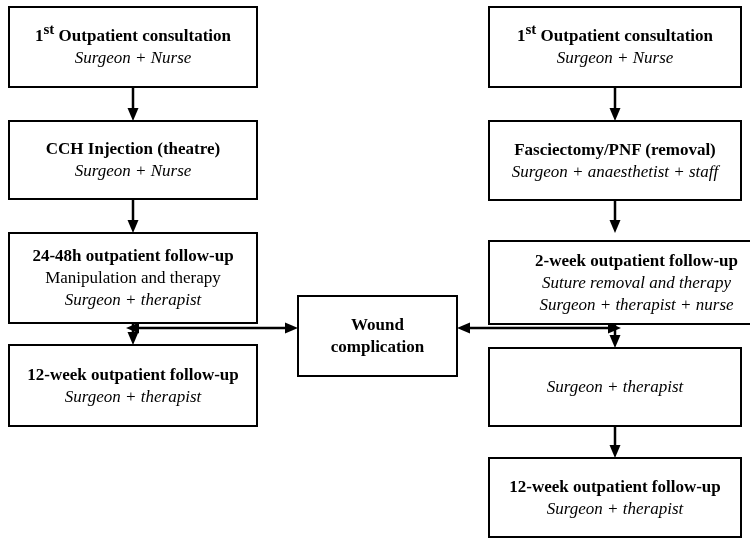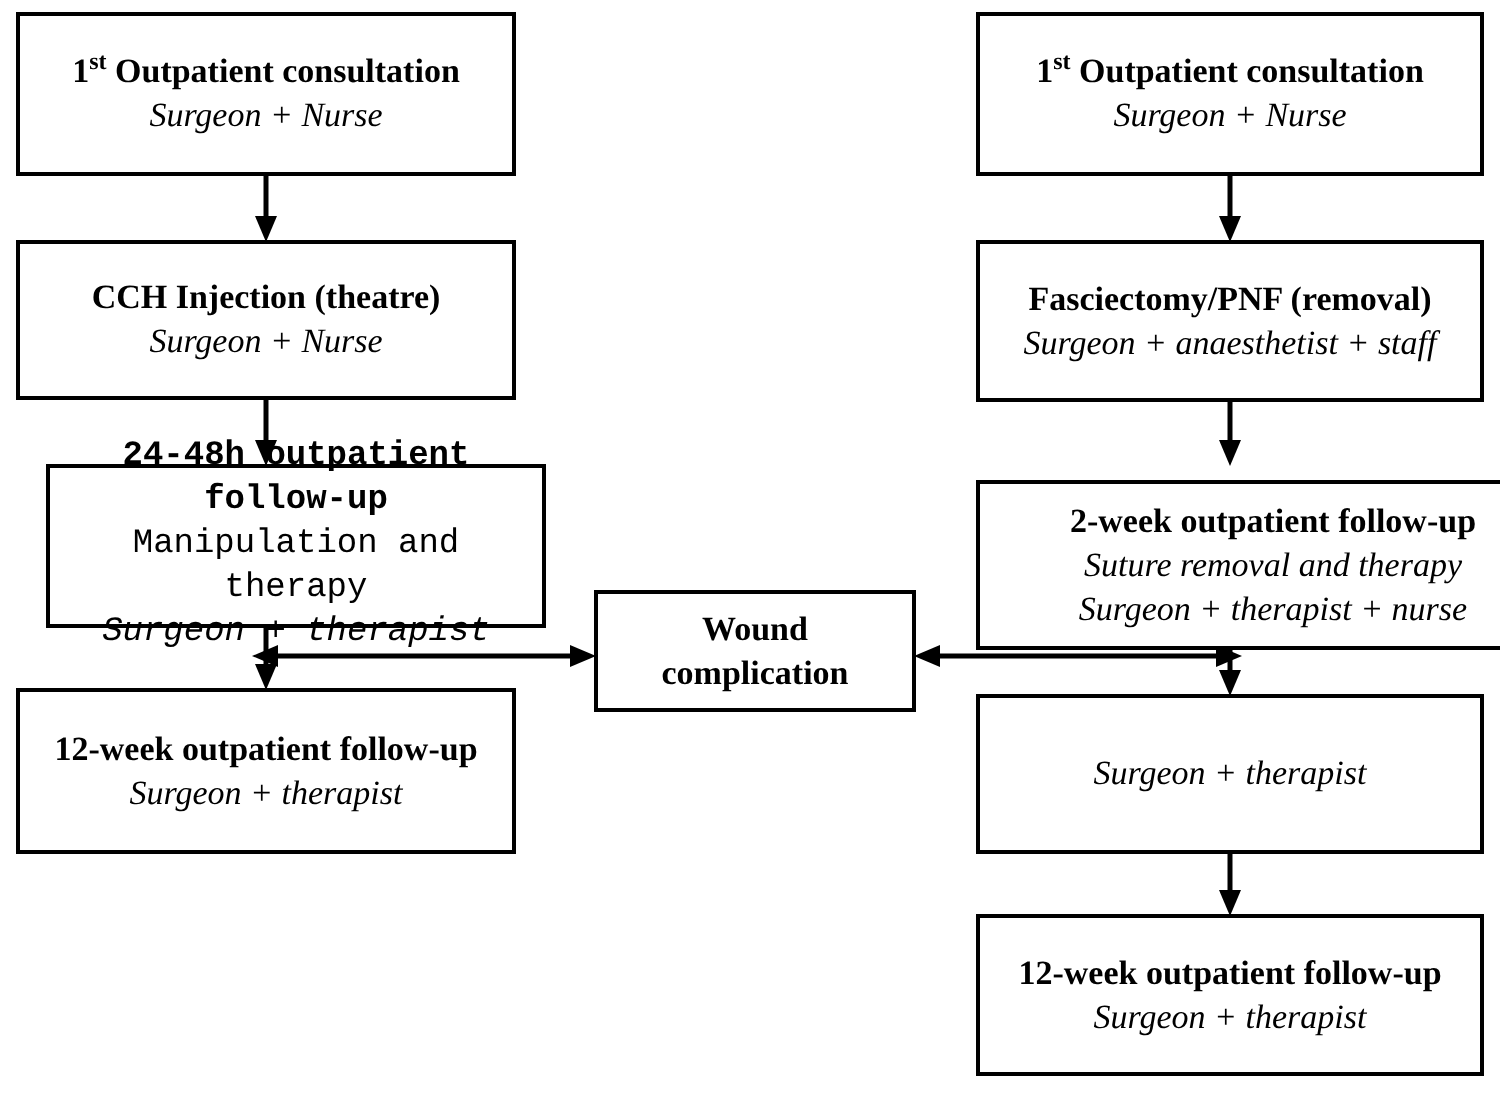--- a/index.html
+++ b/index.html
@@ -34,21 +34,21 @@
     align-items: center;
     text-align: center;
     font-size: 17px;
     line-height: 22px;
     padding: 2px 4px;
   }
   .box .title {
     font-weight: bold;
   }
   .box .title sup {
-    font-size: 12px;
+    font-size: 15px;
     line-height: 0;
   }
   .italic {
     font-style: italic;
   }
   .center-box .title {
     max-width: 118px;
   }
 </style>
 </head>
@@ -105,21 +105,21 @@
   <div class="box" style="left:8px; top:6px; width:250px; height:82px;">
     <div class="title"><span>1</span><sup>st</sup><span> Outpatient consultation</span></div>
     <div class="italic">Surgeon + Nurse</div>
   </div>
 
   <div class="box" style="left:8px; top:120px; width:250px; height:80px;text-align:center;">
     <div class="title">CCH Injection (theatre)</div>
     <div class="italic">Surgeon + Nurse</div>
   </div>
 
-  <div class="box" style="left:23px; top:232px; width:250px; height:82px;font-family:Liberation Mono, monospace;">
+  <div class="box" style="left:8px; top:232px; width:250px; height:92px;">
     <div class="title">24-48h outpatient follow-up</div>
     <div>Manipulation and therapy</div>
     <div class="italic">Surgeon + therapist</div>
   </div>
 
   <div class="box" style="left:8px; top:344px; width:250px; height:83px;">
     <div class="title">12-week outpatient follow-up</div>
     <div class="italic">Surgeon + therapist</div>
   </div>
 
@@ -141,17 +141,17 @@
 
   <div class="box" style="left:488px; top:347px; width:254px; height:80px;">
     <div class="italic">Surgeon + therapist</div>
   </div>
 
   <div class="box" style="left:488px; top:457px; width:254px; height:81px;">
     <div class="title">12-week outpatient follow-up</div>
     <div class="italic">Surgeon + therapist</div>
   </div>
 
-  <div class="box center-box" style="left:297px; top:295px; width:161px; height:61px;">
+  <div class="box center-box" style="left:297px; top:295px; width:161px; height:82px;">
     <div class="title">Wound complication</div>
   </div>
 
 </div>
 
 </body></html>

